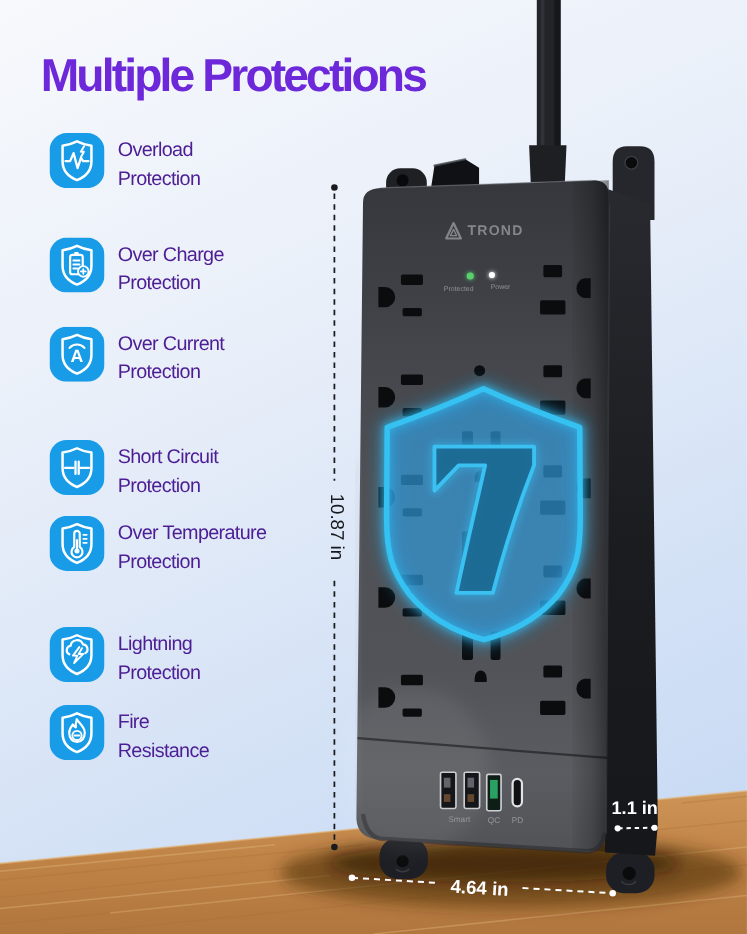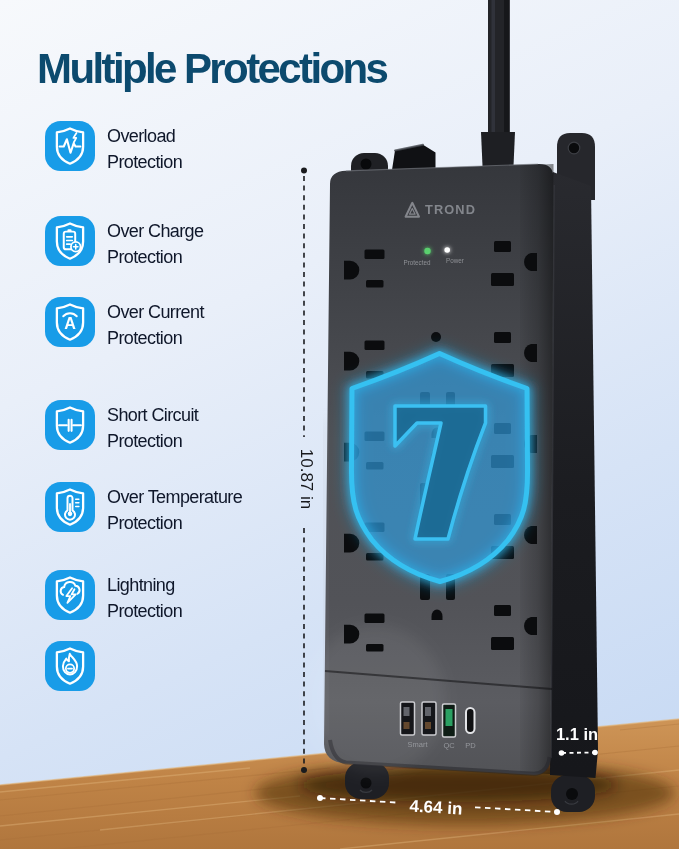--- a/index.html
+++ b/index.html
@@ -1,24 +1,24 @@
 <!DOCTYPE html>
 <html><head>
 <meta charset="utf-8">
 <style>
   html,body{margin:0;padding:0;}
   body{width:679px;height:849px;overflow:hidden;position:relative;
        font-family:"Liberation Sans", sans-serif;
        background:linear-gradient(155deg,#f7f9fc 0%,#e9eff9 35%,#d6e3f6 65%,#c3d7f3 100%);}
   #title{position:absolute;left:37px;top:45px;font-size:42px;font-weight:bold;
-         color:#0c4a6e;letter-spacing:-2.6px;white-space:nowrap;}
+         color:#6d28d9;letter-spacing:-2.6px;white-space:nowrap;}
   .row{position:absolute;left:45px;width:320px;height:50px;}
   .ic{position:absolute;left:0;top:0;width:50px;height:50px;}
   .lb{position:absolute;left:62px;top:calc(50% + 3px);transform:translateY(-50%);
-      font-size:18px;line-height:26px;color:#0f172a;letter-spacing:-0.6px;}
+      font-size:18px;line-height:26px;color:#4c1d95;letter-spacing:-0.6px;}
 </style>
 </head>
 <body>
 <div id="title">Multiple Protections</div>
 
 <div class="row" style="top:121px">
     <div class="ic"><svg width="50" height="50" viewBox="0 0 48 48" xmlns="http://www.w3.org/2000/svg">
         <rect width="48" height="48" rx="15" fill="#189ce8"></rect>
         <path d="M24,7.2 C27.5,9 32.5,10.4 36.6,11 L36.6,24.5 C36.6,32.8 31.3,38.1 24,41 C16.7,38.1 11.4,32.8 11.4,24.5 L11.4,11 C15.5,10.4 20.5,9 24,7.2 Z" fill="none" stroke="#fff" stroke-width="2.2" stroke-linejoin="round"></path>
         <path d="M14,24.5 L18,24.5 L21,17.5 L24.5,30.5 L27.5,21.5 L29.3,24.5 L34,24.5" fill="none" stroke="#fff" stroke-width="2" stroke-linecap="round" stroke-linejoin="round"></path>
@@ -49,21 +49,21 @@
   </div>
 <div class="row" style="top:400px">
     <div class="ic"><svg width="50" height="50" viewBox="0 0 48 48" xmlns="http://www.w3.org/2000/svg">
         <rect width="48" height="48" rx="15" fill="#189ce8"></rect>
         <path d="M24,7.2 C27.5,9 32.5,10.4 36.6,11 L36.6,24.5 C36.6,32.8 31.3,38.1 24,41 C16.7,38.1 11.4,32.8 11.4,24.5 L11.4,11 C15.5,10.4 20.5,9 24,7.2 Z" fill="none" stroke="#fff" stroke-width="2.2" stroke-linejoin="round"></path>
         <path d="M13.5,24.3 L21,24.3 M27,24.3 L34.5,24.3" stroke="#fff" stroke-width="2" stroke-linecap="round"></path>
         <path d="M22.7,19 L22.7,29.6 M25.5,19 L25.5,29.6" stroke="#fff" stroke-width="2" stroke-linecap="round"></path>
       </svg></div>
     <div class="lb">Short Circuit<br>Protection</div>
   </div>
-<div class="row" style="top:482px">
+<div class="row" style="top:469px">
     <div class="ic"><svg width="50" height="50" viewBox="0 0 48 48" xmlns="http://www.w3.org/2000/svg">
         <rect width="48" height="48" rx="15" fill="#189ce8"></rect>
         <path d="M24,7.2 C27.5,9 32.5,10.4 36.6,11 L36.6,24.5 C36.6,32.8 31.3,38.1 24,41 C16.7,38.1 11.4,32.8 11.4,24.5 L11.4,11 C15.5,10.4 20.5,9 24,7.2 Z" fill="none" stroke="#fff" stroke-width="2.2" stroke-linejoin="round"></path>
         <path d="M21.6,15.5 A2.4,2.4 0 0 1 26.4,15.5 L26.4,27.2 A4.8,4.8 0 1 1 21.6,27.2 Z" fill="none" stroke="#fff" stroke-width="1.9" stroke-linejoin="round"></path>
         <circle cx="24" cy="30.6" r="2.2" fill="#fff"></circle>
         <path d="M24,28.8 L24,21" stroke="#fff" stroke-width="1.8" stroke-linecap="round"></path>
         <path d="M29.5,16.5 L32.5,16.5 M29.5,20 L32.5,20 M29.5,23.5 L32.5,23.5" stroke="#fff" stroke-width="1.5" stroke-linecap="round"></path>
       </svg></div>
     <div class="lb">Over Temperature<br>Protection</div>
   </div>
@@ -77,20 +77,21 @@
     <div class="lb">Lightning<br>Protection</div>
   </div>
 <div class="row" style="top:641px">
     <div class="ic"><svg width="50" height="50" viewBox="0 0 48 48" xmlns="http://www.w3.org/2000/svg">
         <rect width="48" height="48" rx="15" fill="#189ce8"></rect>
         <path d="M24,7.2 C27.5,9 32.5,10.4 36.6,11 L36.6,24.5 C36.6,32.8 31.3,38.1 24,41 C16.7,38.1 11.4,32.8 11.4,24.5 L11.4,11 C15.5,10.4 20.5,9 24,7.2 Z" fill="none" stroke="#fff" stroke-width="2.2" stroke-linejoin="round"></path>
         <path d="M23.8,12.3 C25.5,15.8 30.8,18.6 30.8,24.2 C30.8,28.9 27.8,32.2 24,32.2 C20.2,32.2 17.2,28.9 17.2,24.2 C17.2,21 18.8,18.8 20.4,16.9 C21.1,18.3 21.9,19.1 23,19.4 C22.7,17 23.1,14.6 23.8,12.3 Z" fill="none" stroke="#fff" stroke-width="1.9" stroke-linejoin="round"></path>
         <circle cx="24" cy="26.5" r="4" fill="none" stroke="#fff" stroke-width="1.7"></circle>
         <path d="M22,26.5 L26,26.5" stroke="#fff" stroke-width="1.6" stroke-linecap="round"></path>
       </svg></div>
+    <div class="lb">Fire<br>Resistance</div>
   </div>
 
 <svg id="scene" width="679" height="849" viewBox="0 0 679 849" style="position:absolute;left:0;top:0" xmlns="http://www.w3.org/2000/svg">
 <defs>
   <linearGradient id="faceGrad" x1="0" y1="163" x2="0" y2="775" gradientUnits="userSpaceOnUse">
     <stop offset="0" stop-color="#35373c"></stop>
     <stop offset="0.18" stop-color="#3f4146"></stop>
     <stop offset="0.45" stop-color="#4f5156"></stop>
     <stop offset="0.72" stop-color="#525358"></stop>
     <stop offset="0.88" stop-color="#5b5c61"></stop>

